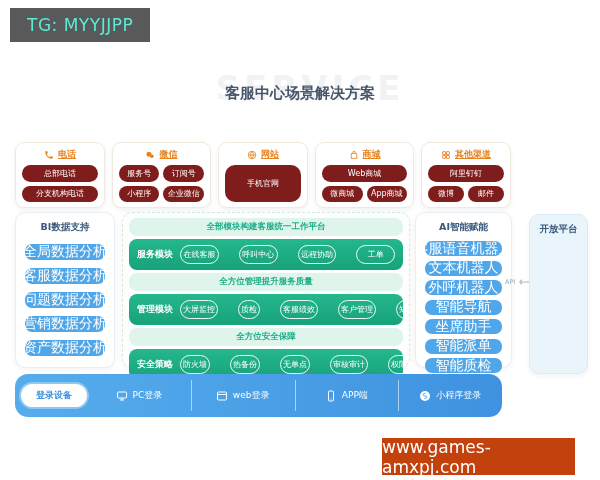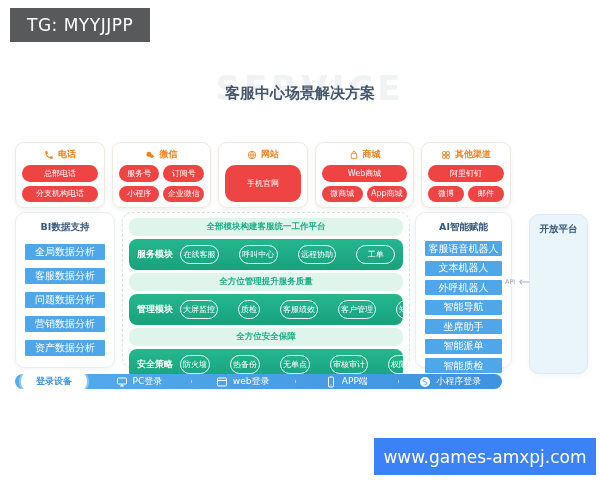--- a/index.html
+++ b/index.html
@@ -3,63 +3,63 @@
 <meta charset="utf-8">
 <style>
   * { box-sizing: border-box; margin: 0; padding: 0; }
   body { margin: 0; background: #fff; }
   .page {
     position: relative; width: 600px; height: 480px; background: #fff;
     font-family: "DejaVu Sans", "Liberation Sans", sans-serif; overflow: hidden;
   }
   
   .tg-badge {
-    position: absolute; left: 10px; top: 8px; background: #58595B; color: #ffffff;
+    position: absolute; left: 10px; top: 8px; background: #58595B; color: #5eead4;
     font-size: 17px; padding: 7px 17px; letter-spacing: .5px;
   }
   .site-badge {
-    position: absolute; left: 374px; top: 438px; width: 222px; height: 37px;
-    background: #3b82f6; color: #fff; font-size: 17px;
+    position: absolute; left: 382px; top: 438px; width: 193px; height: 37px;
+    background: #c2410c; color: #fff; font-size: 17px;
     display: flex; align-items: center; justify-content: center;
   }
   
   .header { position: absolute; top: 68px; left: 0; width: 100%; height: 48px; text-align: center; }
   .watermark {
     position: absolute; top: 0; left: 0; right: 0; font-size: 34px; font-weight: bold;
     color: #F0F2F4; letter-spacing: 4px; margin-left: 20px;
   }
   .title { position: relative; padding-top: 16px; font-size: 15px; font-weight: bold; color: #46566B; }
   
   .channels { position: absolute; left: 15px; top: 142px; width: 496px; height: 66px; display: flex; gap: 7px; }
   .ch-card {
     flex: 1; background: #fff; border: 1px solid #F2E9DE; border-radius: 9px;
     box-shadow: 0 2px 5px rgba(0,0,0,.06); padding: 5px 6px;
     display: flex; flex-direction: column; gap: 4px;
   }
   .ch-card.wide { flex: 1.12; }
-  .ch-head { display: flex; align-items: center; justify-content: center; gap: 4px; color: #E8821E; font-size: 9px; font-weight: bold; height: 13px; }
+  .ch-head { display: flex; align-items: center; justify-content: center; gap: 4px; color: #E8821E; font-size: 9px; font-weight: bold; height: 13px; text-decoration: underline; }
   .ch-head svg { width: 10px; height: 10px; display: block; }
   .ch-row { display: flex; gap: 4px; flex: 1; }
   .pill-orange {
-    flex: 1; background: #ef4444; color: #fff; font-size: 8px; border-radius: 10px;
+    flex: 1; background: #7f1d1d; color: #fff; font-size: 8px; border-radius: 10px;
     display: flex; align-items: center; justify-content: center; white-space: nowrap; padding: 0 2px;
   }
   
   .panel {
     position: absolute; background: #fff; border: 1px solid #E7EEF5; border-radius: 10px;
     box-shadow: 0 2px 6px rgba(0,0,0,.05);
   }
   .panel-title { text-align: center; color: #3A5A7C; font-weight: bold; font-size: 9.5px; padding: 8px 2px 4px; }
   .bi-card { left: 15px; top: 212px; width: 100px; height: 156px; }
   .ai-card { left: 415px; top: 212px; width: 97px; height: 156px; }
   .v-pills { display: flex; flex-direction: column; padding: 3px 9px; }
   .bi-card .v-pills { gap: 8px; padding-top: 6px; }
   .ai-card .v-pills { gap: 4.5px; }
   .pill-blue {
-    background: #4FA6E8; color: #fff; font-size: 10px; border-radius: 1px; height: 16px;
+    background: #4FA6E8; color: #fff; font-size: 14px; border-radius: 7px; height: 16px;
     display: flex; align-items: center; justify-content: center; white-space: nowrap; font-family: Liberation Serif, serif;
   }
   .ai-card .pill-blue { height: 15px; }
   
   .center-card {
     position: absolute; left: 122px; top: 212px; width: 288px; height: 156px;
     background: #FCFFFD; border: 1px dashed #D3E8DD; border-radius: 10px;
     box-shadow: 0 2px 6px rgba(0,0,0,.05);
     padding: 5px 6px; display: flex; flex-direction: column; gap: 3px;
   }
@@ -88,21 +88,21 @@
     position: absolute; left: 529px; top: 214px; width: 59px; height: 160px;
     background: #EAF4FB; border: 1px solid #DCEAF5; border-radius: 10px;
     box-shadow: 0 2px 6px rgba(0,0,0,.05);
     display: flex; flex-direction: column; padding-bottom: 10px;
   }
   .open-pills { flex: 1; display: flex; flex-direction: column; justify-content: space-between; padding: 8px 7px 2px; }
   .open-pills .pill-blue { height: 17px; font-weight: bold; }
   .open-pills .pill-blue:last-child { background: #2F7FC9; }
   
   .login-bar {
-    position: absolute; left: 15px; top: 374px; width: 487px; height: 15px;
+    position: absolute; left: 15px; top: 374px; width: 487px; height: 43px;
     background: linear-gradient(90deg, #56ADEC, #3E92E0); border-radius: 13px;
     display: flex; align-items: center; color: #fff;
   }
   .login-badge {
     background: #fff; color: #3E92E0; font-size: 9px; font-weight: bold;
     border-radius: 12px; padding: 5px 15px; margin-left: 6px; white-space: nowrap;
     box-shadow: 0 0 0 2px rgba(255,255,255,.35);
   }
   .login-item {
     flex: 1; display: flex; align-items: center; justify-content: center; gap: 5px;

